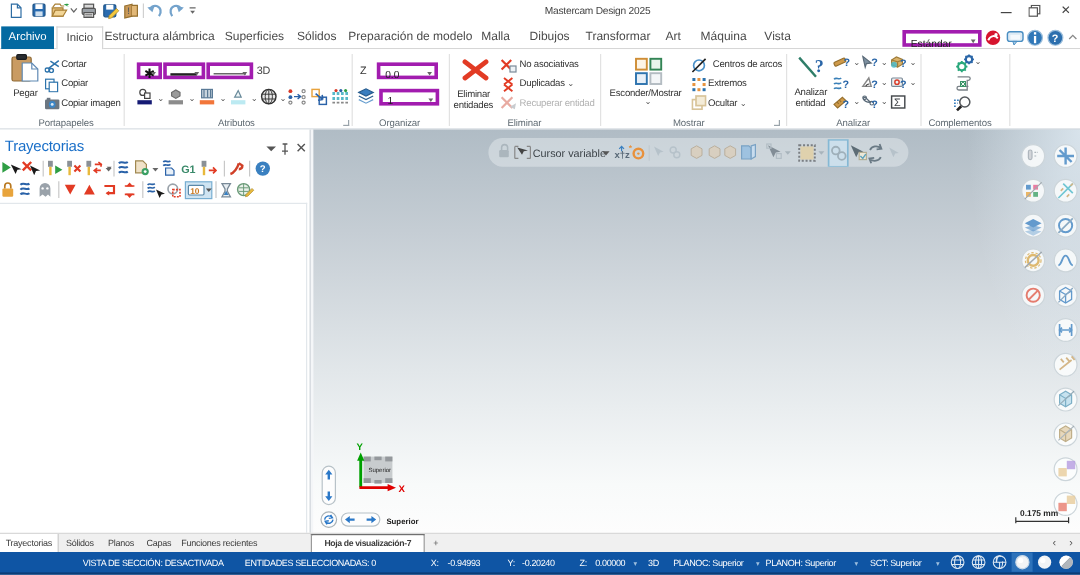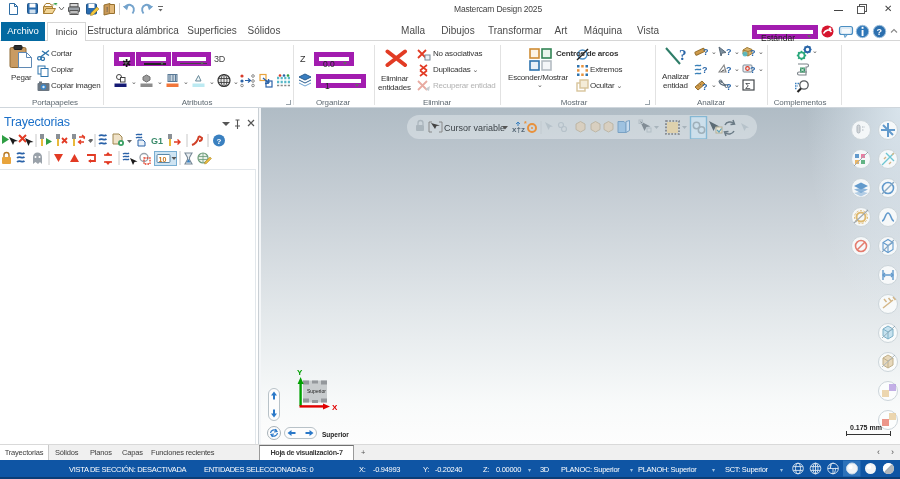--- a/index.html
+++ b/index.html
@@ -13,21 +13,21 @@
 #tabrow{position:absolute;left:0;top:22px;width:900px;height:19px;background:#fff;border-bottom:1px solid #d6d6d6;}
 .tab{position:absolute;top:0;height:19px;font-size:10px;color:#4a4a4a;white-space:nowrap;transform:translateX(-50%);line-height:18px;}
 #tab-archivo{position:absolute;left:1px;top:0;width:44px;height:19px;background:#0369a1;color:#fff;font-size:9.5px;text-align:center;line-height:18px;}
 #tab-inicio{position:absolute;left:47px;top:0;width:39px;height:20px;background:#fff;border:1px solid #d6d6d6;border-bottom:none;color:#444;font-size:9.5px;text-align:center;line-height:18px;}
 
 #ribbon{position:absolute;left:0;top:41px;width:900px;height:67px;background:#fff;border-bottom:1px solid #cfd6dc;}
 .vsep{position:absolute;top:4px;width:1px;height:60px;background:#e2e2e2;}
 .glabel{position:absolute;top:57px;font-size:8px;letter-spacing:-0.1px;color:#5f6a72;transform:translateX(-50%);white-space:nowrap;}
 .ritem{position:absolute;font-size:8px;letter-spacing:-0.2px;color:#333;white-space:nowrap;}
 .launcher{position:absolute;width:5px;height:5px;border-right:1px solid #9aa4ab;border-bottom:1px solid #9aa4ab;}
-.combo{position:absolute;border:5px solid #a21caf;background:#fff;height:14px;}
+.combo{position:absolute;border:3px solid #a21caf;background:#fff;height:14px;}
 .cdrop{position:absolute;right:2px;top:5px;width:0;height:0;border-left:2.5px solid transparent;border-right:2.5px solid transparent;border-top:3.5px solid #666;}
 .chev{color:#555;font-size:7px;}
 
 #lpanel{position:absolute;left:0;top:108px;width:259px;height:336px;background:#fff;border-right:1px solid #c9cfd4;}
 #ptitle{position:absolute;left:4px;top:6.5px;font-size:12.5px;letter-spacing:-0.2px;color:#1a6fc8;}
 #pbody{position:absolute;left:0px;top:60.5px;width:256px;height:275px;border-top:1px solid #e2e7eb;border-right:1px solid #e2e7eb;background:#fff;}
 
 #canvas{position:absolute;left:259px;top:108px;width:641px;height:336px;border-left:2px solid #f4f6f8;background:linear-gradient(180deg,#b0bcc5 0%,#c5cdd4 25%,#e2e7ea 60%,#f8fafa 88%,#fdfdfd 100%);}
 #fluttoolbar{position:absolute;left:146px;top:7px;width:350px;height:24px;background:rgba(238,242,245,0.42);border-radius:12px;}
 
@@ -93,20 +93,21 @@
       </svg>
   <div class="winbtn" style="left:884px;top:3px;font-size:10px;">✕</div>
 </div>
 
 <div id="tabrow">
   <div id="tab-archivo">Archivo</div>
   <div id="tab-inicio">Inicio</div>
   <div class="tab" style="left:133px;">Estructura alámbrica</div>
   <div class="tab" style="left:212px;">Superficies</div>
   <div class="tab" style="left:264px;">Sólidos</div>
+  <div class="tab" style="left:342px;">Preparación de modelo</div>
   <div class="tab" style="left:413px;">Malla</div>
   <div class="tab" style="left:458px;">Dibujos</div>
   <div class="tab" style="left:515px;">Transformar</div>
   <div class="tab" style="left:561px;">Art</div>
   <div class="tab" style="left:603px;">Máquina</div>
   <div class="tab" style="left:648px;">Vista</div>
   <div class="combo" style="left:752px;top:3px;width:66px;">
         <span style="position:absolute;left:4px;top:3px;font-size:8.5px;color:#222;">Estándar</span>
         <div class="cdrop"></div>
       </div>
@@ -233,21 +234,21 @@
           </g>
   </svg>
   <div class="chev abs" style="left:131px;top:37px;">⌄</div>
   <div class="chev abs" style="left:157px;top:37px;">⌄</div>
   <div class="chev abs" style="left:183px;top:37px;">⌄</div>
   <div class="chev abs" style="left:209px;top:37px;">⌄</div>
   <div class="chev abs" style="left:233px;top:37px;">⌄</div>
   <div class="launcher" style="left:286px;top:59px;"></div>
 
   <div class="ritem" style="left:300px;top:13px;font-size:9px;color:#333;">Z</div>
-  <div class="combo" style="left:314px;top:11px;width:40px;">
+  <div class="combo" style="left:314px;top:11px;width:51px;">
           <span style="position:absolute;left:4px;top:2px;font-size:8.5px;color:#222;">0.0</span>
           <div class="cdrop"></div>
         </div>
   <svg class="abs" style="left:297px;top:31px;" width="16" height="16">
           <path d="M2 5l6-3 6 3-6 3z" fill="#3a7ec0" stroke="#2a5e90"></path>
           <path d="M2 8l6 3 6-3" fill="none" stroke="#2a5e90"></path>
           <path d="M2 11l6 3 6-3" fill="none" stroke="#6aa0d0"></path>
         </svg>
   <div class="combo" style="left:316px;top:33px;width:50px;">
           <span style="position:absolute;left:4px;top:2px;font-size:8.5px;color:#222;">1</span>
@@ -280,21 +281,21 @@
     <rect x="14" y="2" width="9" height="9" fill="#eaf4ec" stroke="#338455" stroke-width="1.6"></rect>
     <rect x="2" y="14" width="9" height="9" fill="#e8f0f8" stroke="#2d73ae" stroke-width="1.6"></rect>
     <rect x="14" y="14" width="9" height="9" fill="#f4f6f8" stroke="#b4bcc2" stroke-width="1.6"></rect>
   </svg>
   <div class="ritem" style="left:508px;top:32px;">Esconder/Mostrar</div>
   <div class="chev abs" style="left:537px;top:40px;">⌄</div>
   <svg class="abs" style="left:576px;top:7px;" width="13" height="13">
           <circle cx="6.5" cy="6.5" r="4.5" fill="none" stroke="#4a90c8" stroke-width="1.4"></circle>
           <line x1="1" y1="12" x2="12" y2="1" stroke="#222" stroke-width="1.4"></line>
         </svg>
-  <div class="ritem" style="left:556px;top:8px;font-weight:bold;">Centros de arcos</div>
+  <div class="ritem" style="left:594px;top:8px;">Centros de arcos</div>
   <svg class="abs" style="left:576px;top:22.5px;" width="13" height="13">
           <g fill="#2d73ae">
             <rect x="1" y="1" width="2.5" height="2.5"></rect>
             <rect x="9.5" y="1" width="2.5" height="2.5"></rect>
             <rect x="1" y="9.5" width="2.5" height="2.5"></rect>
             <rect x="9.5" y="9.5" width="2.5" height="2.5"></rect>
             <rect x="5.2" y="1" width="2.5" height="2.5" fill="#e8933d"></rect>
             <rect x="5.2" y="9.5" width="2.5" height="2.5" fill="#e8933d"></rect>
             <rect x="1" y="5.2" width="2.5" height="2.5" fill="#e8933d"></rect>
             <rect x="9.5" y="5.2" width="2.5" height="2.5" fill="#e8933d"></rect>

